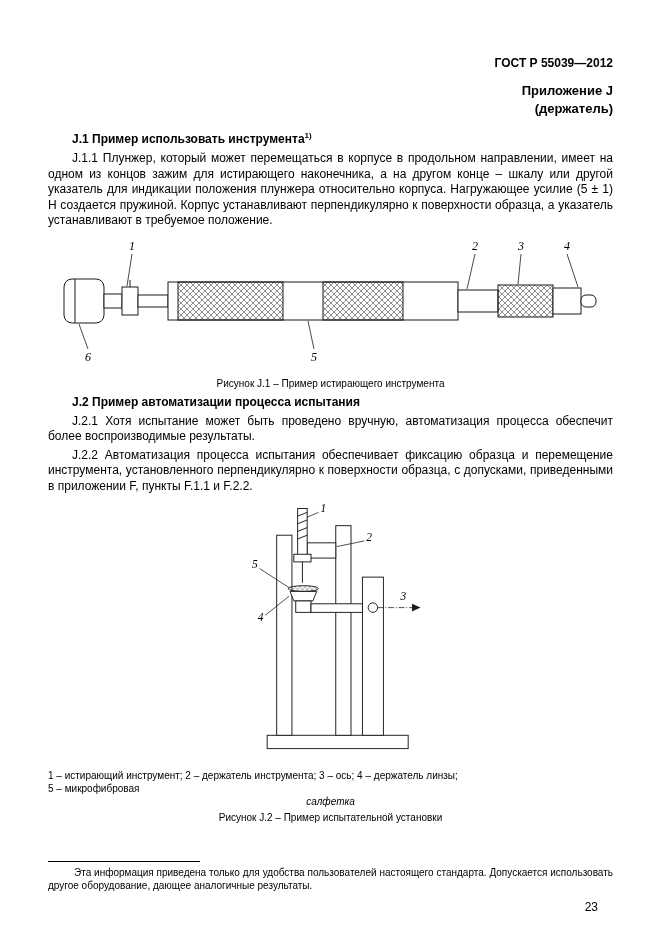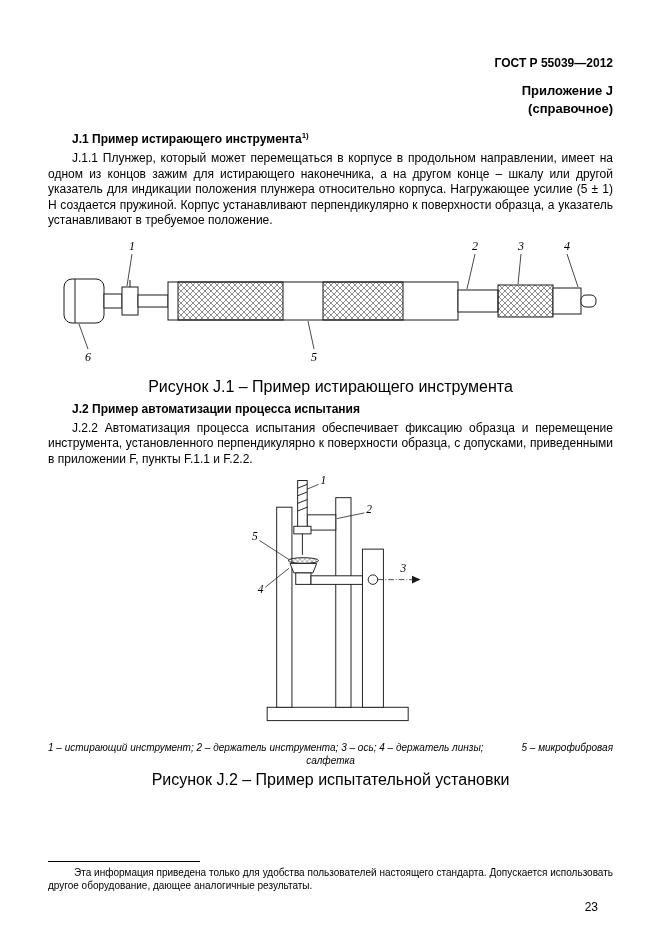--- a/index.html
+++ b/index.html
@@ -8,44 +8,44 @@
   .page {
     position:relative; width:661px; height:936px; background:#ffffff;
     padding:56px 48px 0 48px; overflow:hidden;
   }
   .doc-header { text-align:right; font-weight:bold; font-size:12px; }
   .title-block { text-align:right; font-weight:bold; font-size:13px; line-height:1.4; margin-top:12px; }
   .heading { font-weight:bold; font-size:12px; text-indent:24px; margin-top:13px; line-height:1.3; }
   .body-par { font-size:12px; line-height:1.3; text-align:justify; text-indent:24px; margin-top:3px; }
   .figure { text-align:center; margin-top:8px; }
   .legend { font-style:italic; font-size:10px; line-height:1.3; margin-top:5px; margin-left:14px; }
-  .legend-row { display:flex; justify-content:space-between; font-style:italic; font-size:10px; line-height:1.3; margin-top:4px; }
+  .legend-row { display:flex; justify-content:space-between; font-size:10px; line-height:1.3; margin-top:4px;flex-direction:column; }
   .legend-center { font-style:normal; font-size:10px; text-align:center; }
-  .caption { text-align:center; font-size:16px; margin-top:9px; }
+  .caption { text-align:center; font-size:10px; margin-top:9px; }
   .footnote { position:absolute; left:48px; right:48px; bottom:44px; }
   .fn-rule { width:152px; border-top:1px solid #000; margin-bottom:4px; }
   .fn-text { font-size:10px; line-height:1.3; text-align:justify; }
   .fn-text.first { text-indent:26px; }
   sup { font-size:8px; }
   .page-number { position:absolute; right:63px; bottom:22px; font-size:12px; }
   svg text { font-family:"Liberation Serif",serif; font-style:italic; font-size:12px; fill:#000; }
 </style>
 </head>
 <body>
 
 <div class="page">
 
   <div class="doc-header">ГОСТ Р 55039—2012</div>
 
   <div class="title-block">
     <div>Приложение J</div>
-    <div>(справочное)</div>
+    <div>(держатель)</div>
   </div>
 
-  <p class="heading"><span>J.1 Пример истирающего инструмента</span><sup>1)</sup></p>
+  <p class="heading"><span>J.1 Пример использовать инструмента</span><sup>1)</sup></p>
 
   <p class="body-par">J.1.1 Плунжер, который может перемещаться в корпусе в продольном направлении, имеет на одном из концов зажим для истирающего наконечника, а на другом конце – шкалу или другой указатель для индикации положения плунжера относительно корпуса. Нагружающее усилие (5 ± 1) Н создается пружиной. Корпус устанавливают перпендикулярно к поверхности образца, а указатель устанавливают в требуемое положение.</p>
 
   <div class="figure">
     <svg width="540" height="128" viewBox="0 0 540 128">
       <defs>
         <pattern id="hatchA" width="6" height="6" patternUnits="userSpaceOnUse">
           <path d="M0,0 l6,6 M6,0 l-6,6" stroke="#444" stroke-width="0.6"></path>
         </pattern>
       </defs>
@@ -87,20 +87,21 @@
       <text x="250" y="124">5</text>
       <text x="24" y="124">6</text>
     </svg>
   </div>
 
 
   <p class="caption">Рисунок J.1 – Пример истирающего инструмента</p>
 
   <p class="heading" style="margin-top:6px;">J.2 Пример автоматизации процесса испытания</p>
 
+  <p class="body-par">J.2.1 Хотя испытание может быть проведено вручную, автоматизация процесса обеспечит более воспроизводимые результаты.</p>
   <p class="body-par">J.2.2 Автоматизация процесса испытания обеспечивает фиксацию образца и перемещение инструмента, установленного перпендикулярно к поверхности образца, с допусками, приведенными в приложении F, пункты F.1.1 и F.2.2.</p>
 
   <div class="figure" style="margin-top:4px;">
     <svg width="190" height="262" viewBox="0 0 190 275">
       <defs>
         <pattern id="hatchB" width="5" height="5" patternUnits="userSpaceOnUse">
           <path d="M0,0 l5,5 M5,0 l-5,5" stroke="#555" stroke-width="0.5"></path>
         </pattern>
       </defs>
       <g stroke="#1a1a1a" stroke-width="1" fill="#ffffff">

